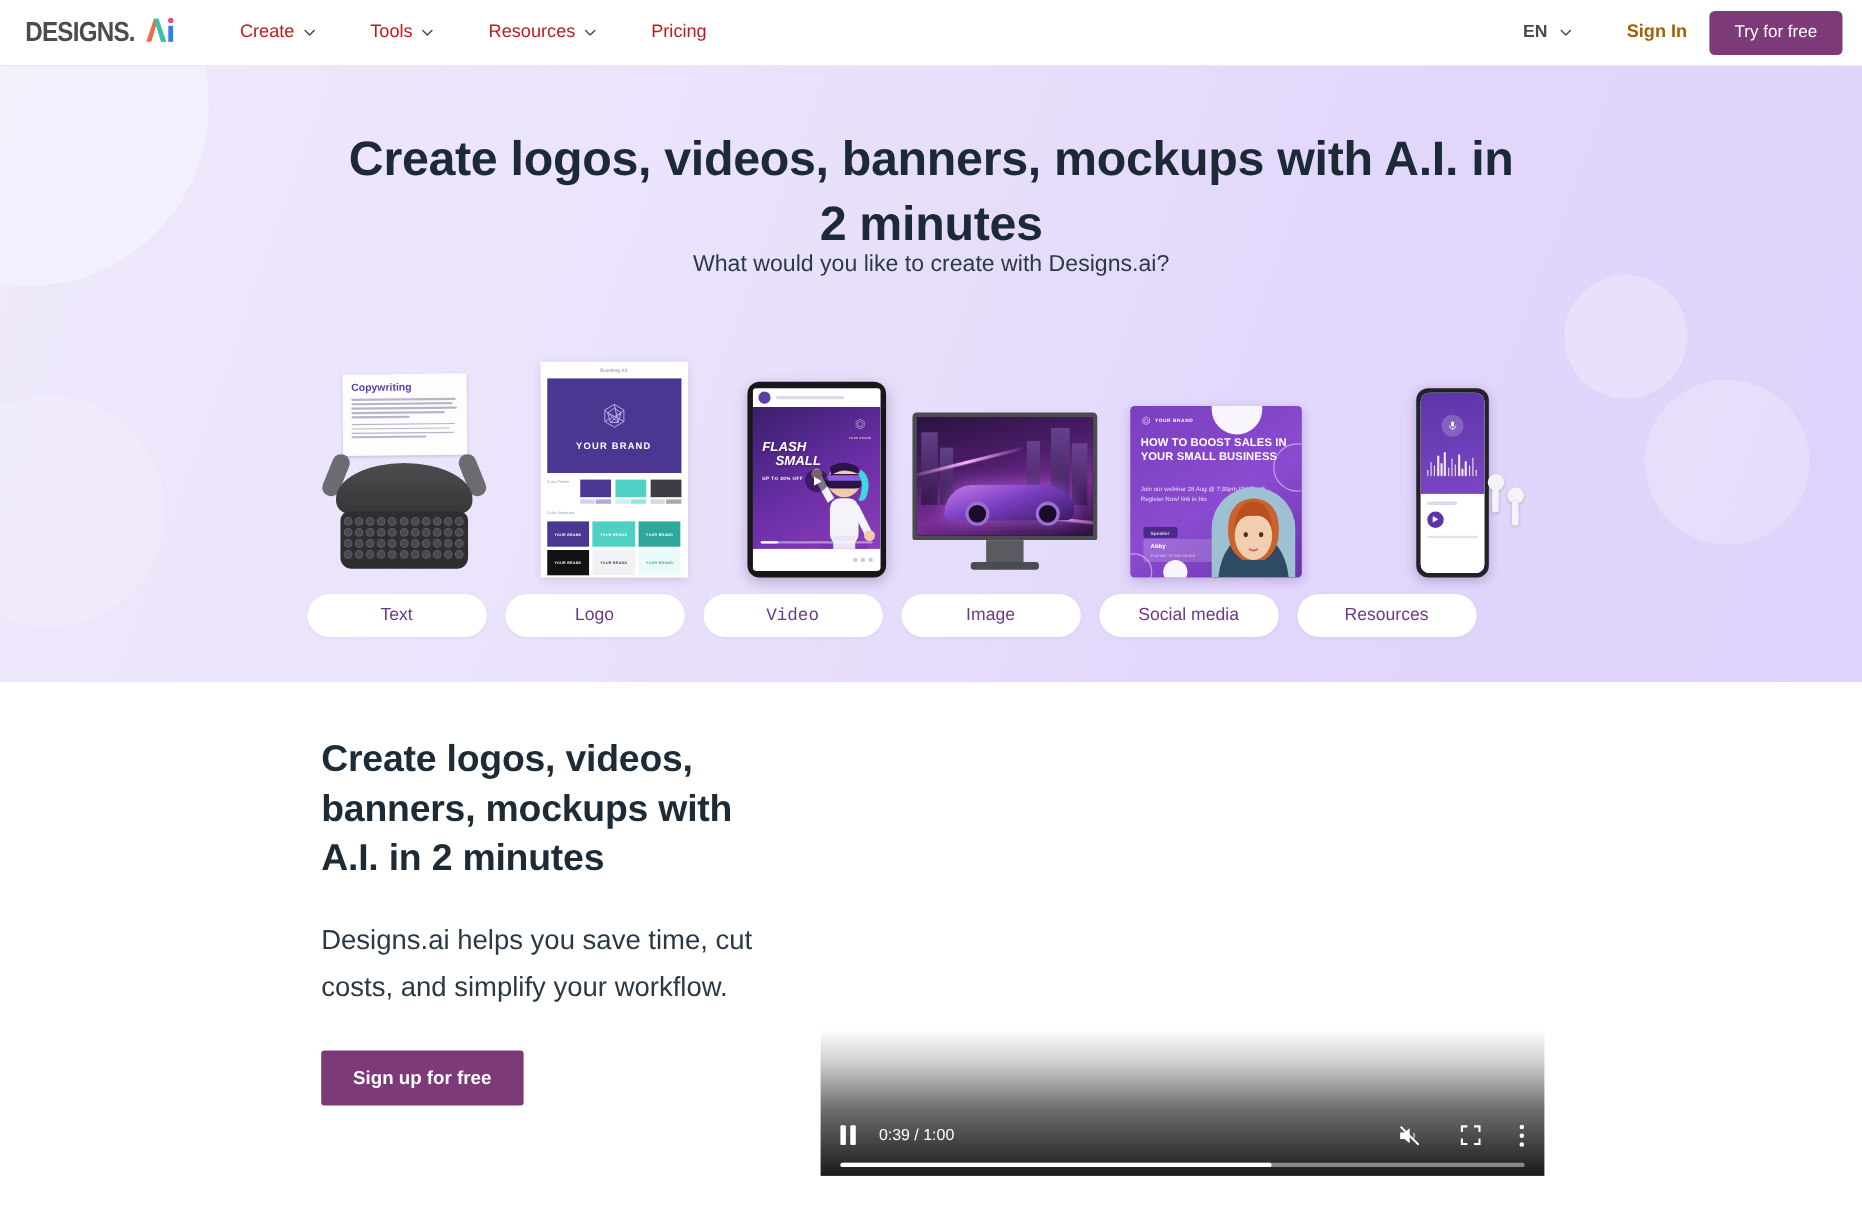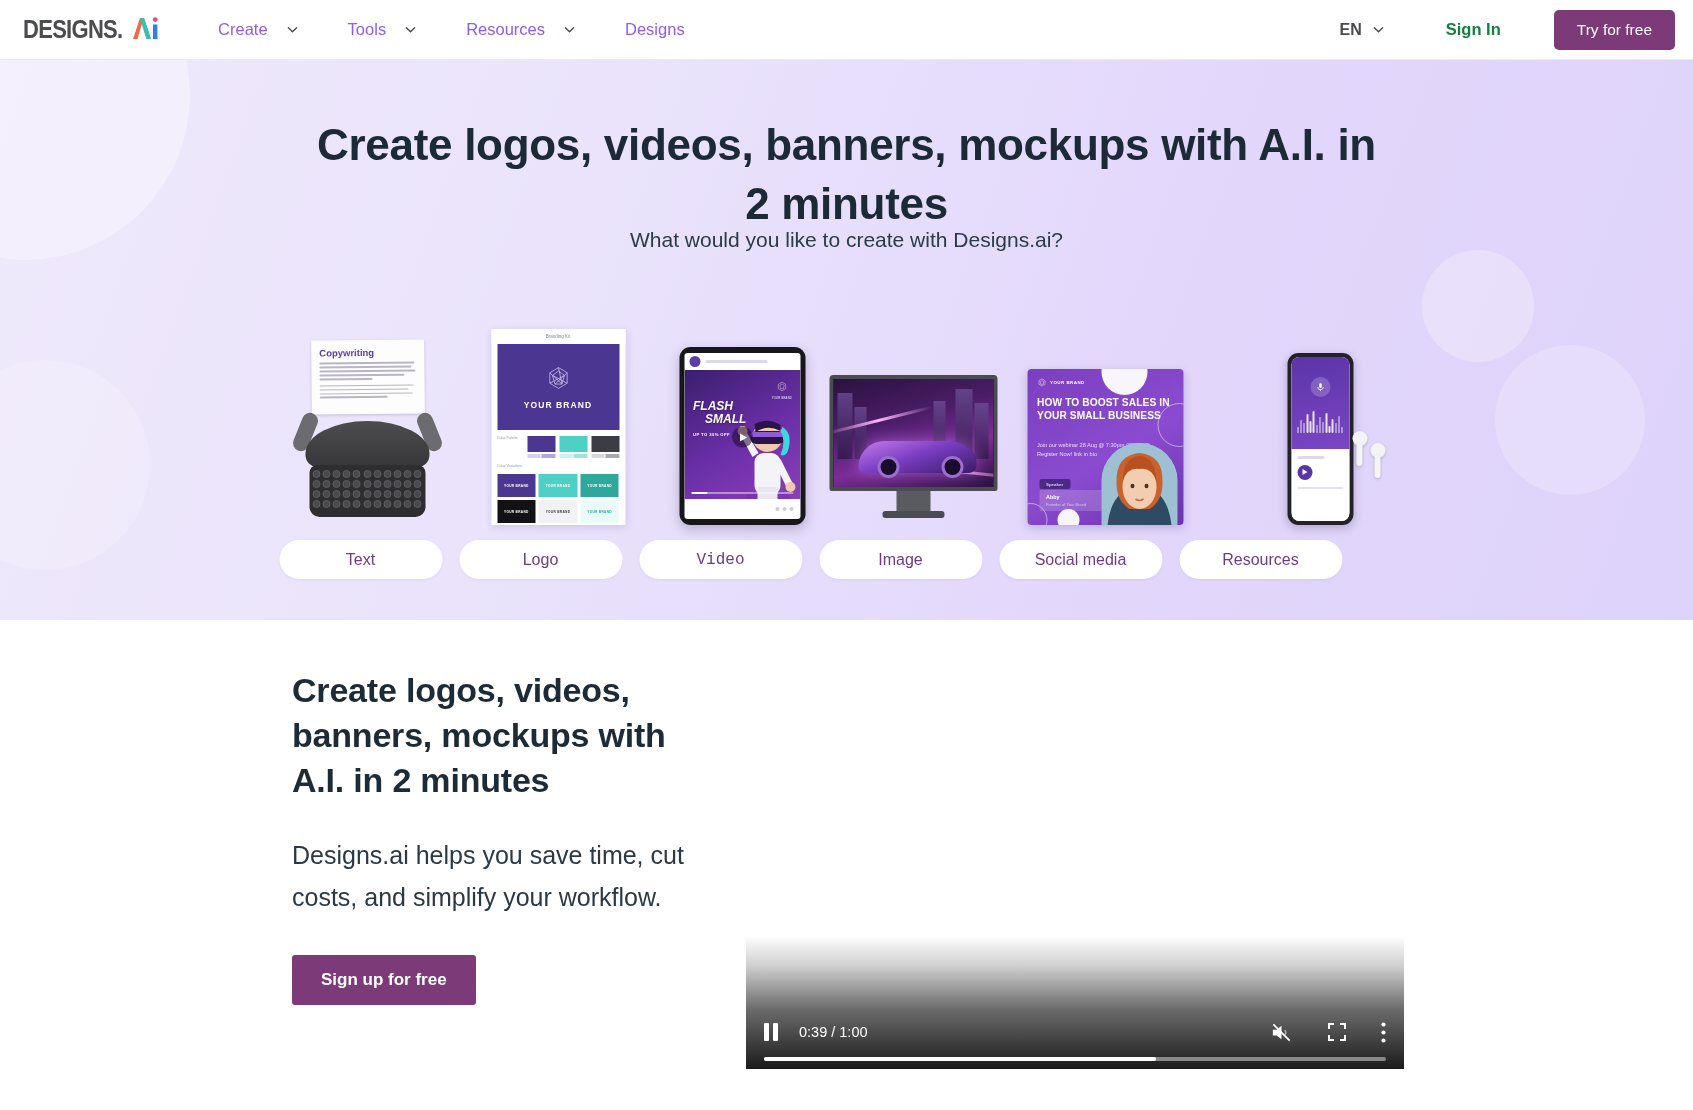--- a/index.html
+++ b/index.html
@@ -23,39 +23,39 @@
   .logo-wrap { display: flex; align-items: center; margin-left: 23px; }
   .logo-text {
     font-family: "Liberation Sans", sans-serif;
     font-weight: 700; font-size: 25px; letter-spacing: -0.8px;
     color: #4b4b52; transform: scaleX(0.88); transform-origin: left center;
   }
   .logo-mark { margin-left: -5px; display: block; }
 
   .nav-links { display: flex; align-items: center; margin-left: 57px; }
   .nav-item {
-    display: flex; align-items: center; gap: 19px;
-    font-size: 16.5px; color: #8b5cf6; font-weight: 400;
+    display: flex; align-items: center; gap: 8px;
+    font-size: 16.5px; color: #b91c1c; font-weight: 400;
     margin-right: 50px; cursor: pointer; white-space: nowrap;
   }
   .chev { width: 11px; height: 11px; display: inline-block; }
   .chev svg { display: block; }
 
   .nav-right {
     margin-left: auto; display: flex; align-items: center;
-    margin-right: 18px; gap: 12px;
+    margin-right: 18px; gap: 0;
   }
   .lang-sel {
     display: flex; align-items: center; gap: 11px;
     font-size: 16px; font-weight: 700; color: #4a4a4f;
     cursor: pointer; margin-right: 50px;
   }
   .signin {
-    font-size: 16.5px; font-weight: 700; color: #15803d;
-    cursor: pointer; margin-right: 41px; white-space: nowrap;
+    font-size: 16.5px; font-weight: 700; color: #a16207;
+    cursor: pointer; margin-right: 20px; white-space: nowrap;
   }
   .try-btn {
     background: #7c3a78; color: #ffffff;
     font-size: 15.5px; font-weight: 400;
     padding: 11px 23px; border-radius: 5px;
     border: none; cursor: pointer; white-space: nowrap;
   }
 
   
   .hero {
@@ -299,21 +299,21 @@
     </div>
     <div class="nav-item">
       <span>Resources</span>
       <span class="chev">
         <svg width="11" height="11" viewBox="0 0 12 12">
             <path d="M1.5 4 L6 8.5 L10.5 4" stroke="#4a4a4f" stroke-width="1.5" fill="none" stroke-linecap="round" stroke-linejoin="round"></path>
           </svg>
       </span>
     </div>
     <div class="nav-item">
-      <span>Designs</span>
+      <span>Pricing</span>
     </div>
   </div>
 
   <div class="nav-right">
     <div class="lang-sel">
       <span>EN</span>
       <span class="chev">
         <svg width="11" height="11" viewBox="0 0 12 12">
             <path d="M1.5 4 L6 8.5 L10.5 4" stroke="#4a4a4f" stroke-width="1.5" fill="none" stroke-linecap="round" stroke-linejoin="round"></path>
           </svg>

